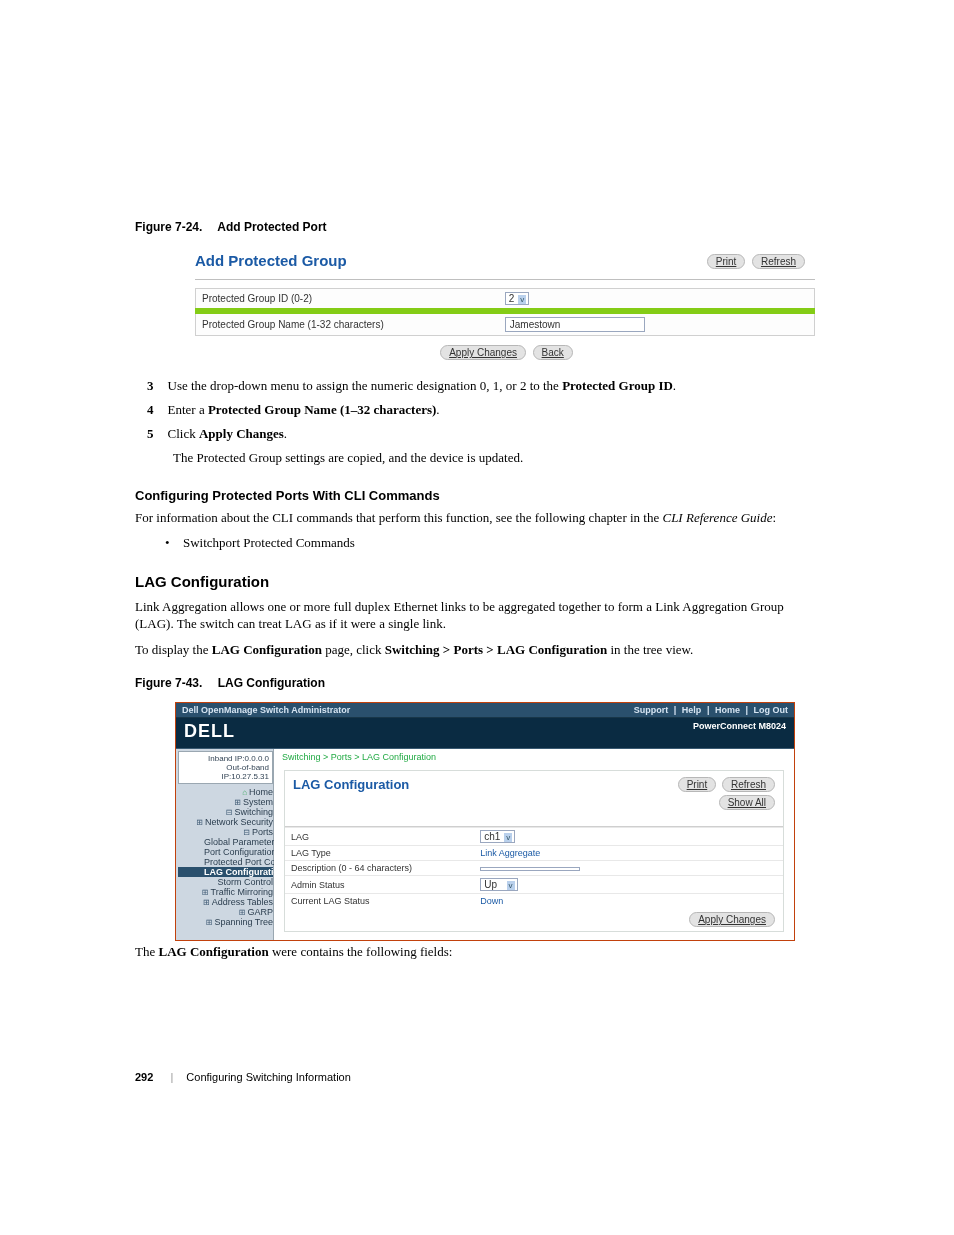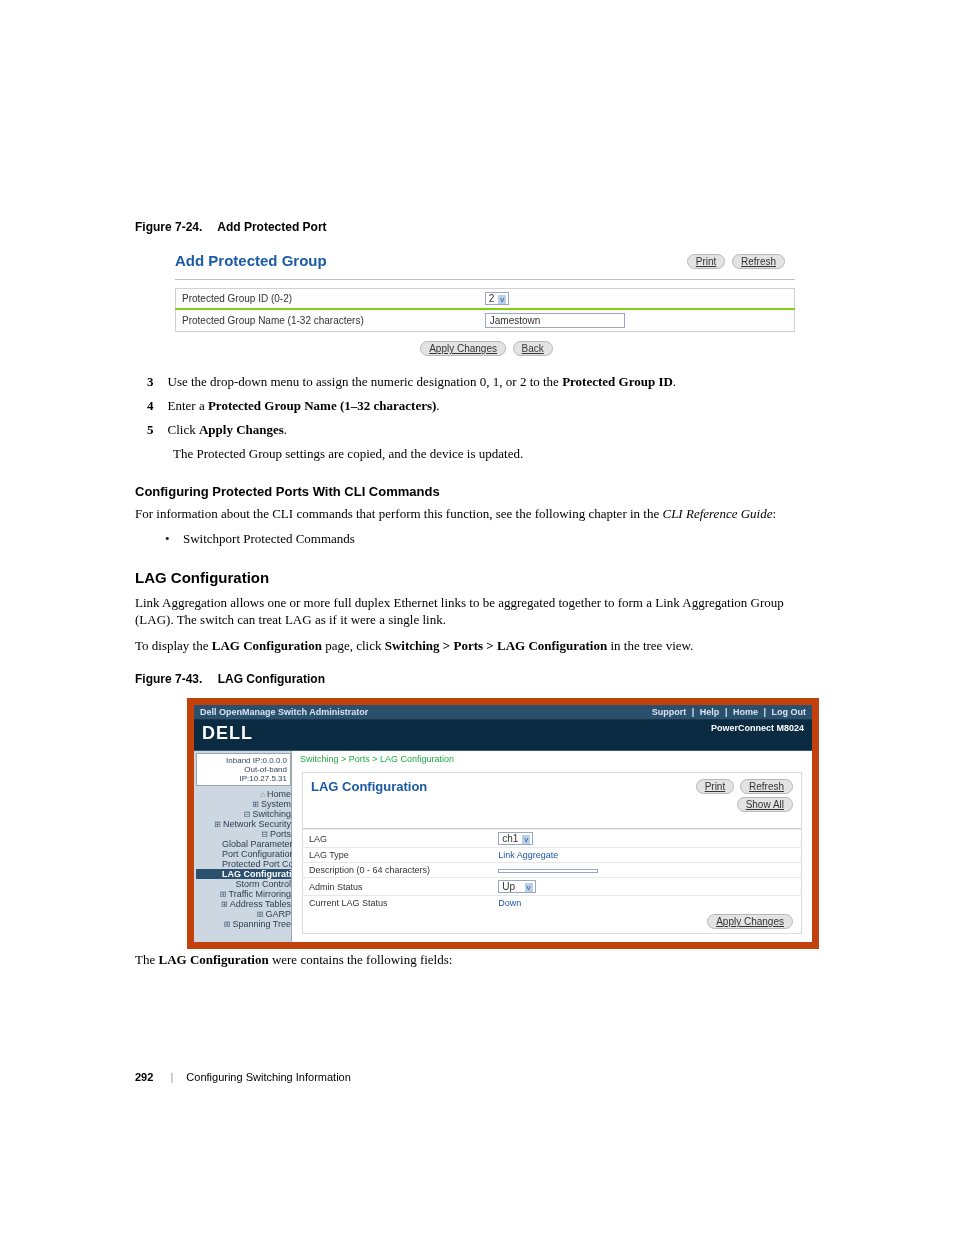--- a/index.html
+++ b/index.html
@@ -21,21 +21,21 @@
     font-family: Arial, Helvetica, sans-serif;
     font-weight: bold;
     font-size: 12px;
     margin-bottom: 12px;
   }
   .fig-caption .num { margin-right: 12px; }
 
   
   .fig724 {
     width: 620px;
-    margin-left: 40px;
+    margin-left: 60px;
     margin-bottom: 18px;
   }
   .panel-top {
     padding: 6px 10px 6px 0;
     display: flex;
     align-items: center;
     justify-content: space-between;
   }
   .panel-title {
     color: #1b5aa5;
@@ -56,21 +56,21 @@
   .panel-sep {
     border-top: 1px solid #bfbfbf;
     margin: 4px 0 8px 0;
   }
   .form-table {
     width: 100%;
     border: 1px solid #d0d0d0;
     border-collapse: collapse;
   }
   .form-table td {
-    border-top: 2px solid #84cc16;
+    border-top: 6px solid #84cc16;
     padding: 3px 6px;
     font-size: 10px;
     color: #333;
     background: #fdfdfd;
   }
   .form-table tr:first-child td { border-top: none; }
   .fake-select {
     display: inline-block;
     border: 1px solid #9aa7bf;
     background: #fff;
@@ -141,22 +141,22 @@
     font-family: Arial, Helvetica, sans-serif;
     font-weight: bold;
     font-size: 15px;
     margin-top: 22px;
     margin-bottom: 8px;
   }
 
   
   .fig725 {
     width: 618px;
-    margin-left: 52px;
-    border: 7px solid #c2410c;
+    margin-left: 40px;
+    border: 1px solid #c2410c;
     font-family: Arial, Helvetica, sans-serif;
     font-size: 10px;
   }
   .appbar {
     background: #2a506d;
     color: #d5e4f2;
     display: flex;
     align-items: center;
     justify-content: space-between;
     padding: 2px 6px;

